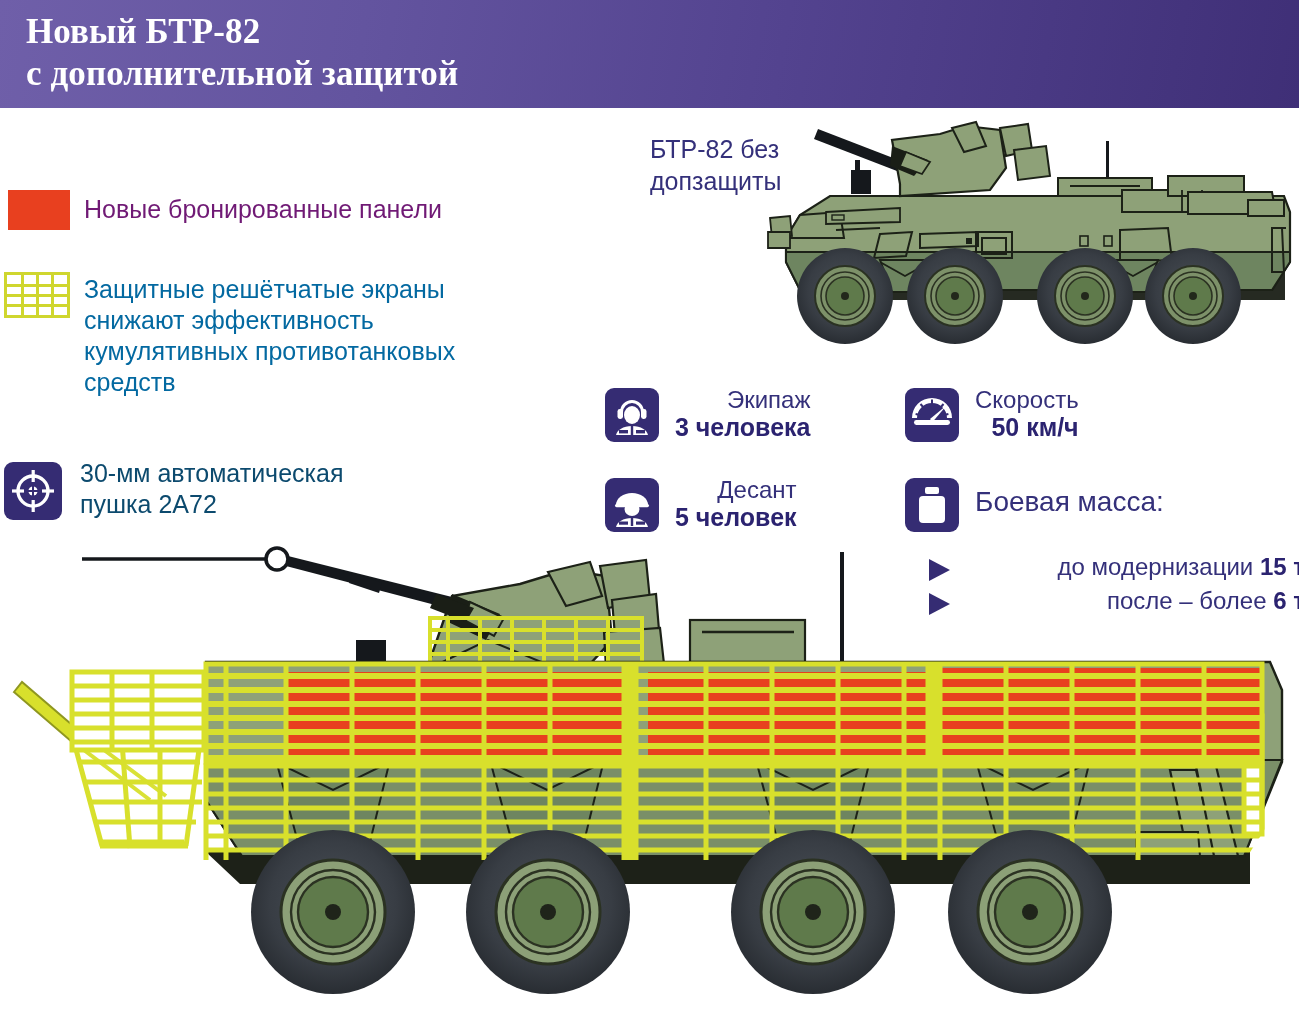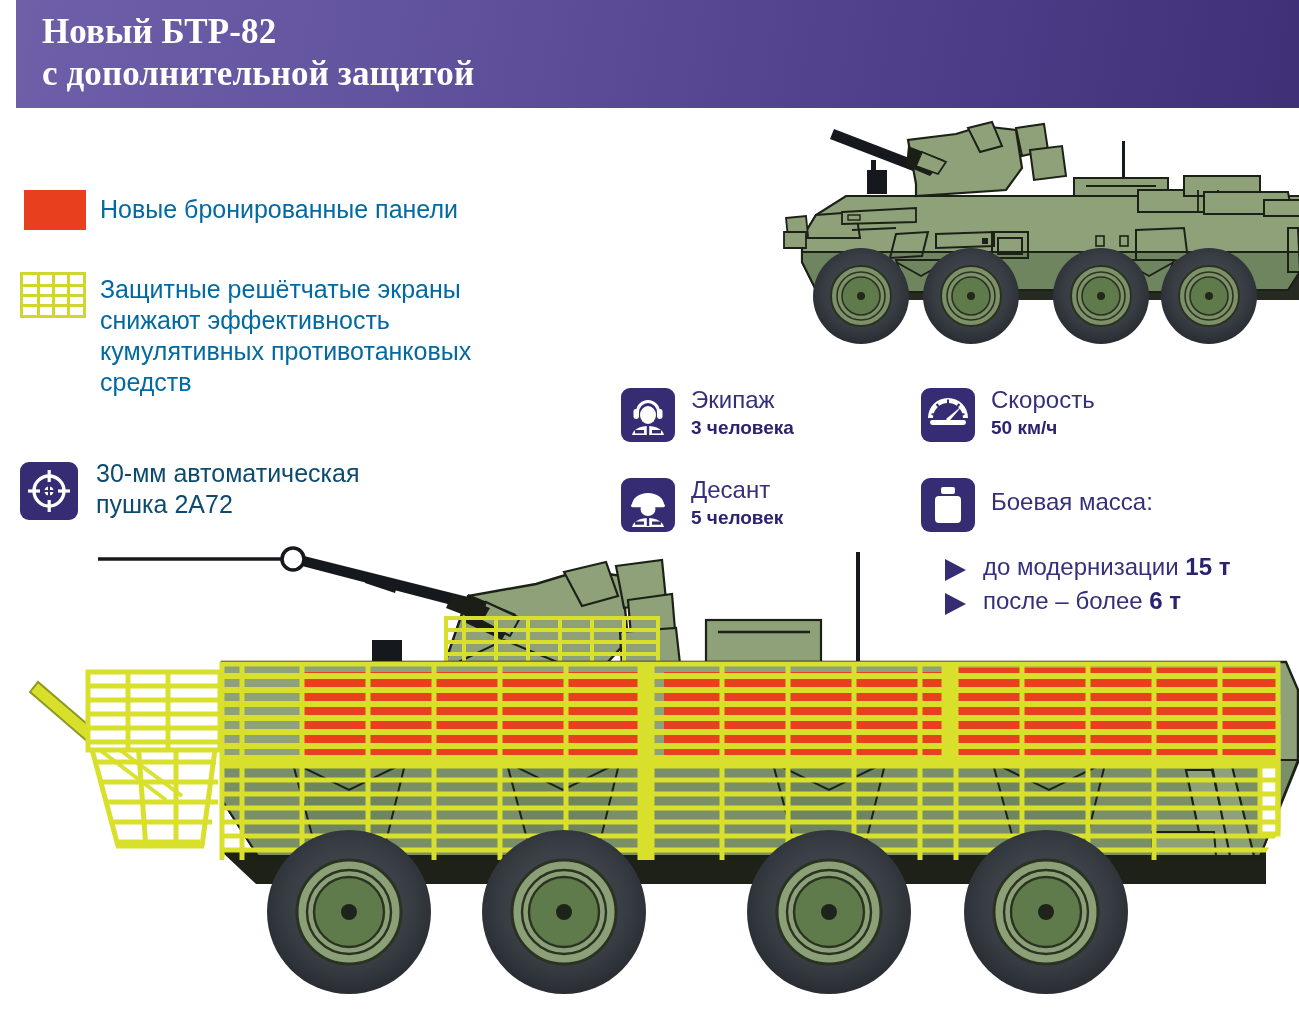--- a/index.html
+++ b/index.html
@@ -2,21 +2,21 @@
 <html lang="ru"><head>
 <meta charset="utf-8">
 <title>Новый БТР-82 с дополнительной защитой</title>
 <style>
   html,body{margin:0;padding:0;background:#ffffff;}
   body{
     width:1299px;height:1018px;position:relative;overflow:hidden;
     font-family:"Liberation Sans","DejaVu Sans",sans-serif;
     color:#2e2a6b;
   }
-  .stage{position:absolute;left:16px;top:0;width:1100px;height:1018px;}
+  .stage{position:absolute;left:0;top:0;width:1100px;height:1018px;}
 
   
   .header{
     position:absolute;left:0;top:0;width:1299px;height:108px;
     background:linear-gradient(100deg,#6f5fa9 0%,#63549f 28%,#53438f 60%,#3f2f77 100%);
   }
   .header h1{
     position:absolute;left:26px;top:11px;margin:0;
     font-family:"Liberation Serif","DejaVu Serif",serif;
     font-weight:bold;color:#ffffff;font-size:35px;line-height:42px;
@@ -25,21 +25,21 @@
 
   
   .legend{position:absolute;left:0;top:0;width:600px;}
 
   .sw-red{
     position:absolute;left:8px;top:190px;width:62px;height:40px;
     background:#e8401f;
   }
   .legend-red-text{
     position:absolute;left:84px;top:194px;width:470px;
-    font-size:25px;line-height:31px;color:#0369a1;
+    font-size:25px;line-height:31px;color:#701a75;
   }
 
   .sw-grid{
     position:absolute;left:4px;top:272px;width:66px;height:46px;
     background:#ffffff;border:3px solid #cfd62e;box-sizing:border-box;
   }
   .sw-grid i{position:absolute;background:#cfd62e;}
   .legend-grid-text{
     position:absolute;left:84px;top:274px;width:460px;
     font-size:25px;line-height:31px;color:#0369a1;
@@ -54,33 +54,33 @@
     font-size:25px;line-height:31px;color:#0c4a6e;
   }
 
   
   .callout-top{
     position:absolute;left:650px;top:133px;width:210px;
     font-size:25px;line-height:32px;color:#34307a;
   }
 
   
-  .stats{position:absolute;left:600px;top:388px;width:700px;height:240px;}
+  .stats{position:absolute;left:600px;top:388px;width:700px;height:240px;text-align:right;}
   .stat{position:absolute;}
   .stat .sq{position:absolute;left:0;top:0;width:54px;height:54px;background:#352c73;border-radius:9px;}
   .stat .txt{position:absolute;left:70px;top:-2px;white-space:nowrap;}
   .stat .lbl{display:block;font-size:24px;line-height:27px;color:#34307a;font-weight:normal;}
-  .stat .val{display:block;font-size:19px;line-height:29px;color:#2b2370;font-weight:bold;}
+  .stat .val{display:block;font-size:25px;line-height:29px;color:#2b2370;font-weight:bold;}
 
   .s-crew{left:5px;top:0px;}
   .s-troops{left:5px;top:90px;}
   .s-speed{left:305px;top:0px;}
   .s-mass{left:305px;top:90px;}
   .s-mass .txt{top:10px;}
-  .s-mass .lbl{font-size:24px;}
+  .s-mass .lbl{font-size:28px;}
 
   .mass-list{position:absolute;left:305px;top:162px;width:400px;}
   .mass-item{position:relative;height:34px;font-size:24px;line-height:34px;color:#34307a;white-space:nowrap;padding-left:62px;}
   .mass-item .tri{
     position:absolute;left:24px;top:9px;width:0;height:0;
     border-left:21px solid #352c73;border-top:11px solid transparent;border-bottom:11px solid transparent;
   }
   .mass-item b{font-weight:bold;color:#2b2370;}
 
   
@@ -119,20 +119,21 @@
         <rect x="27.6" y="38" width="3.2" height="12" fill="#ffffff"></rect>
         <rect x="8" y="27.4" width="12" height="3.2" fill="#ffffff"></rect>
         <rect x="38" y="27.4" width="12" height="3.2" fill="#ffffff"></rect>
         <rect x="28" y="24" width="2" height="10" fill="#352c73"></rect>
         <rect x="24" y="28" width="10" height="2" fill="#352c73"></rect>
       </svg>
     </div>
     <div class="legend-cannon-text">30-мм автоматическая пушка 2А72</div>
   </div>
 
+  <div class="callout-top">БТР-82 без допзащиты</div>
 
   <div class="stats">
 
     <div class="stat s-crew">
       <div class="sq">
         <svg width="54" height="54" viewBox="0 0 54 54" aria-hidden="true">
           <path d="M15 24 a12 12 0 0 1 24 0 v3 h-3 v-3 a9 9 0 0 0 -18 0 v3 h-3 z" fill="#ffffff"></path>
           <rect x="12.5" y="21" width="5.5" height="10" rx="2.4" fill="#ffffff"></rect>
           <rect x="36" y="21" width="5.5" height="10" rx="2.4" fill="#ffffff"></rect>
           <ellipse cx="27" cy="27" rx="8" ry="9" fill="#ffffff"></ellipse>

